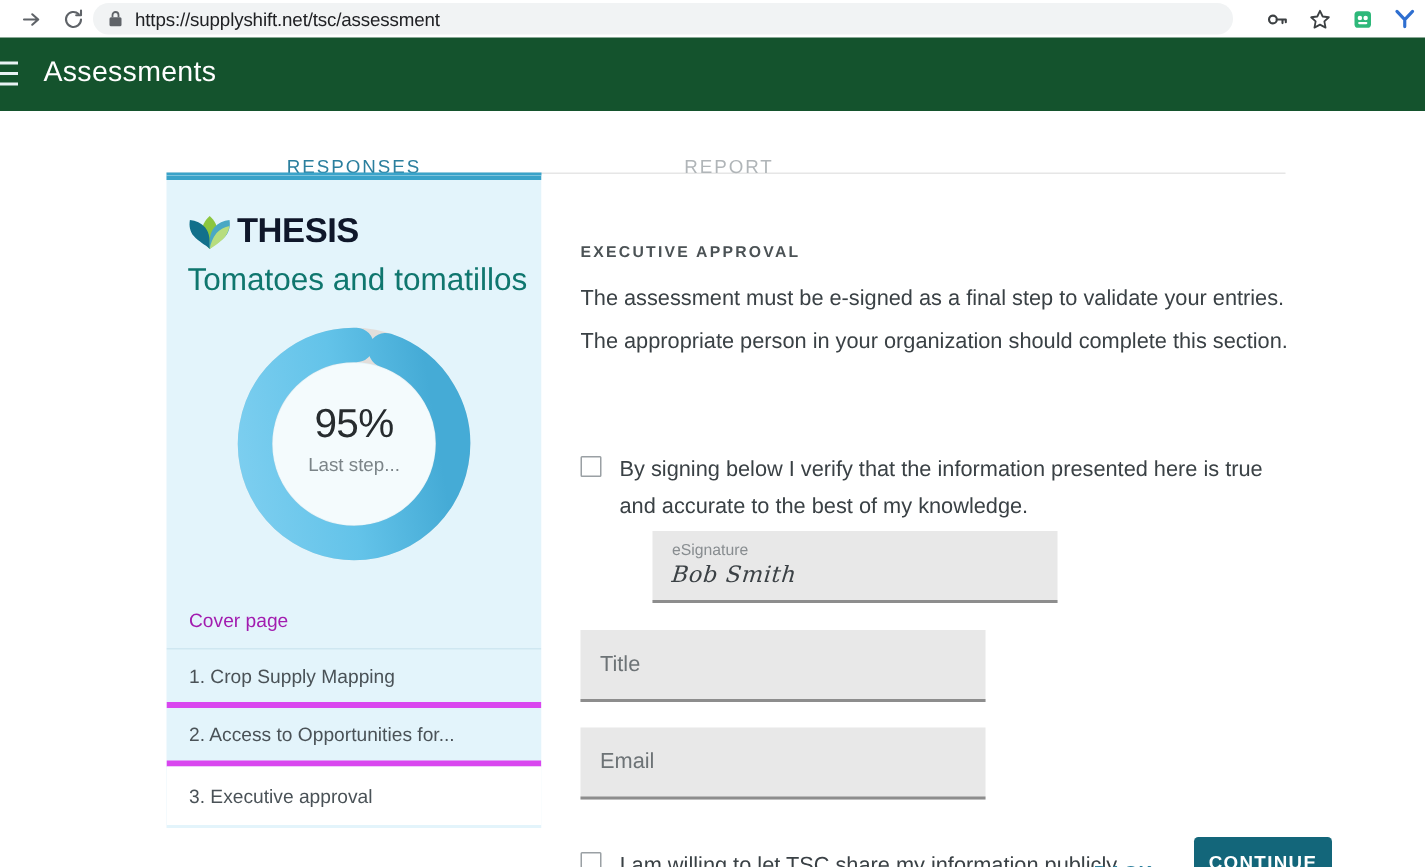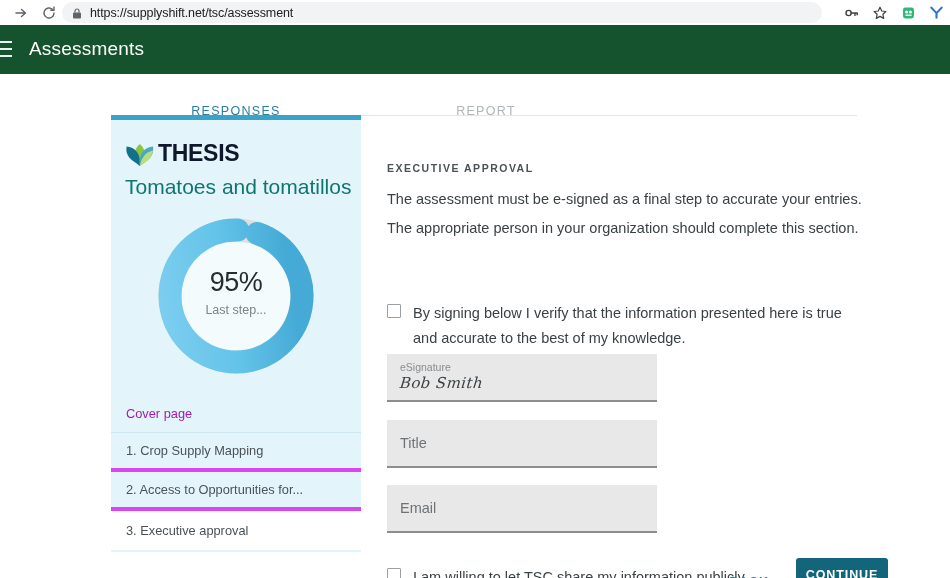--- a/index.html
+++ b/index.html
@@ -171,21 +171,21 @@
   .row-verify { left: 26px; top: 184px; width: 475px; }
   .row-verify .check-label { width: 455px; }
   .row-public { left: 26px; top: 448px; width: 420px; }
 
   .field {
     position: absolute; left: 26px;
     width: 270px; height: 48px;
     background: #e8e8e8;
     border-bottom: 2px solid #8d8d8d;
   }
-  .field-esig { top: 237px; }
+  .field-esig { top: 237px; margin-left: 48px; }
   .field-title { top: 303px; }
   .field-email { top: 368px; }
   .field-tinylabel {
     position: absolute; left: 13px; top: 7px;
     font-size: 10.5px; color: #888d90;
   }
   .field-sig {
     position: absolute; left: 13px; top: 20px;
     font-size: 15px; color: #3b4145;
     font-family: "DejaVu Serif", serif;
@@ -329,21 +329,21 @@
       </div>
       <div class="nav-item active">
         <span>3. Executive approval</span>
       </div>
     </div>
   </div>
 
   <div class="main">
 
     <div class="section-label">EXECUTIVE APPROVAL</div>
-    <div class="intro">The assessment must be e-signed as a final step to accurate your entries. The appropriate person in your organization should complete this section.</div>
+    <div class="intro">The assessment must be e-signed as a final step to validate your entries. The appropriate person in your organization should complete this section.</div>
 
     <div class="check-row row-verify">
       <span class="checkbox"></span>
       <span class="check-label">By signing below I verify that the information presented here is true and accurate to the best of my knowledge.</span>
     </div>
 
     <div class="field field-esig">
       <span class="field-tinylabel">eSignature</span>
       <span class="field-sig">Bob Smith</span>
     </div>

